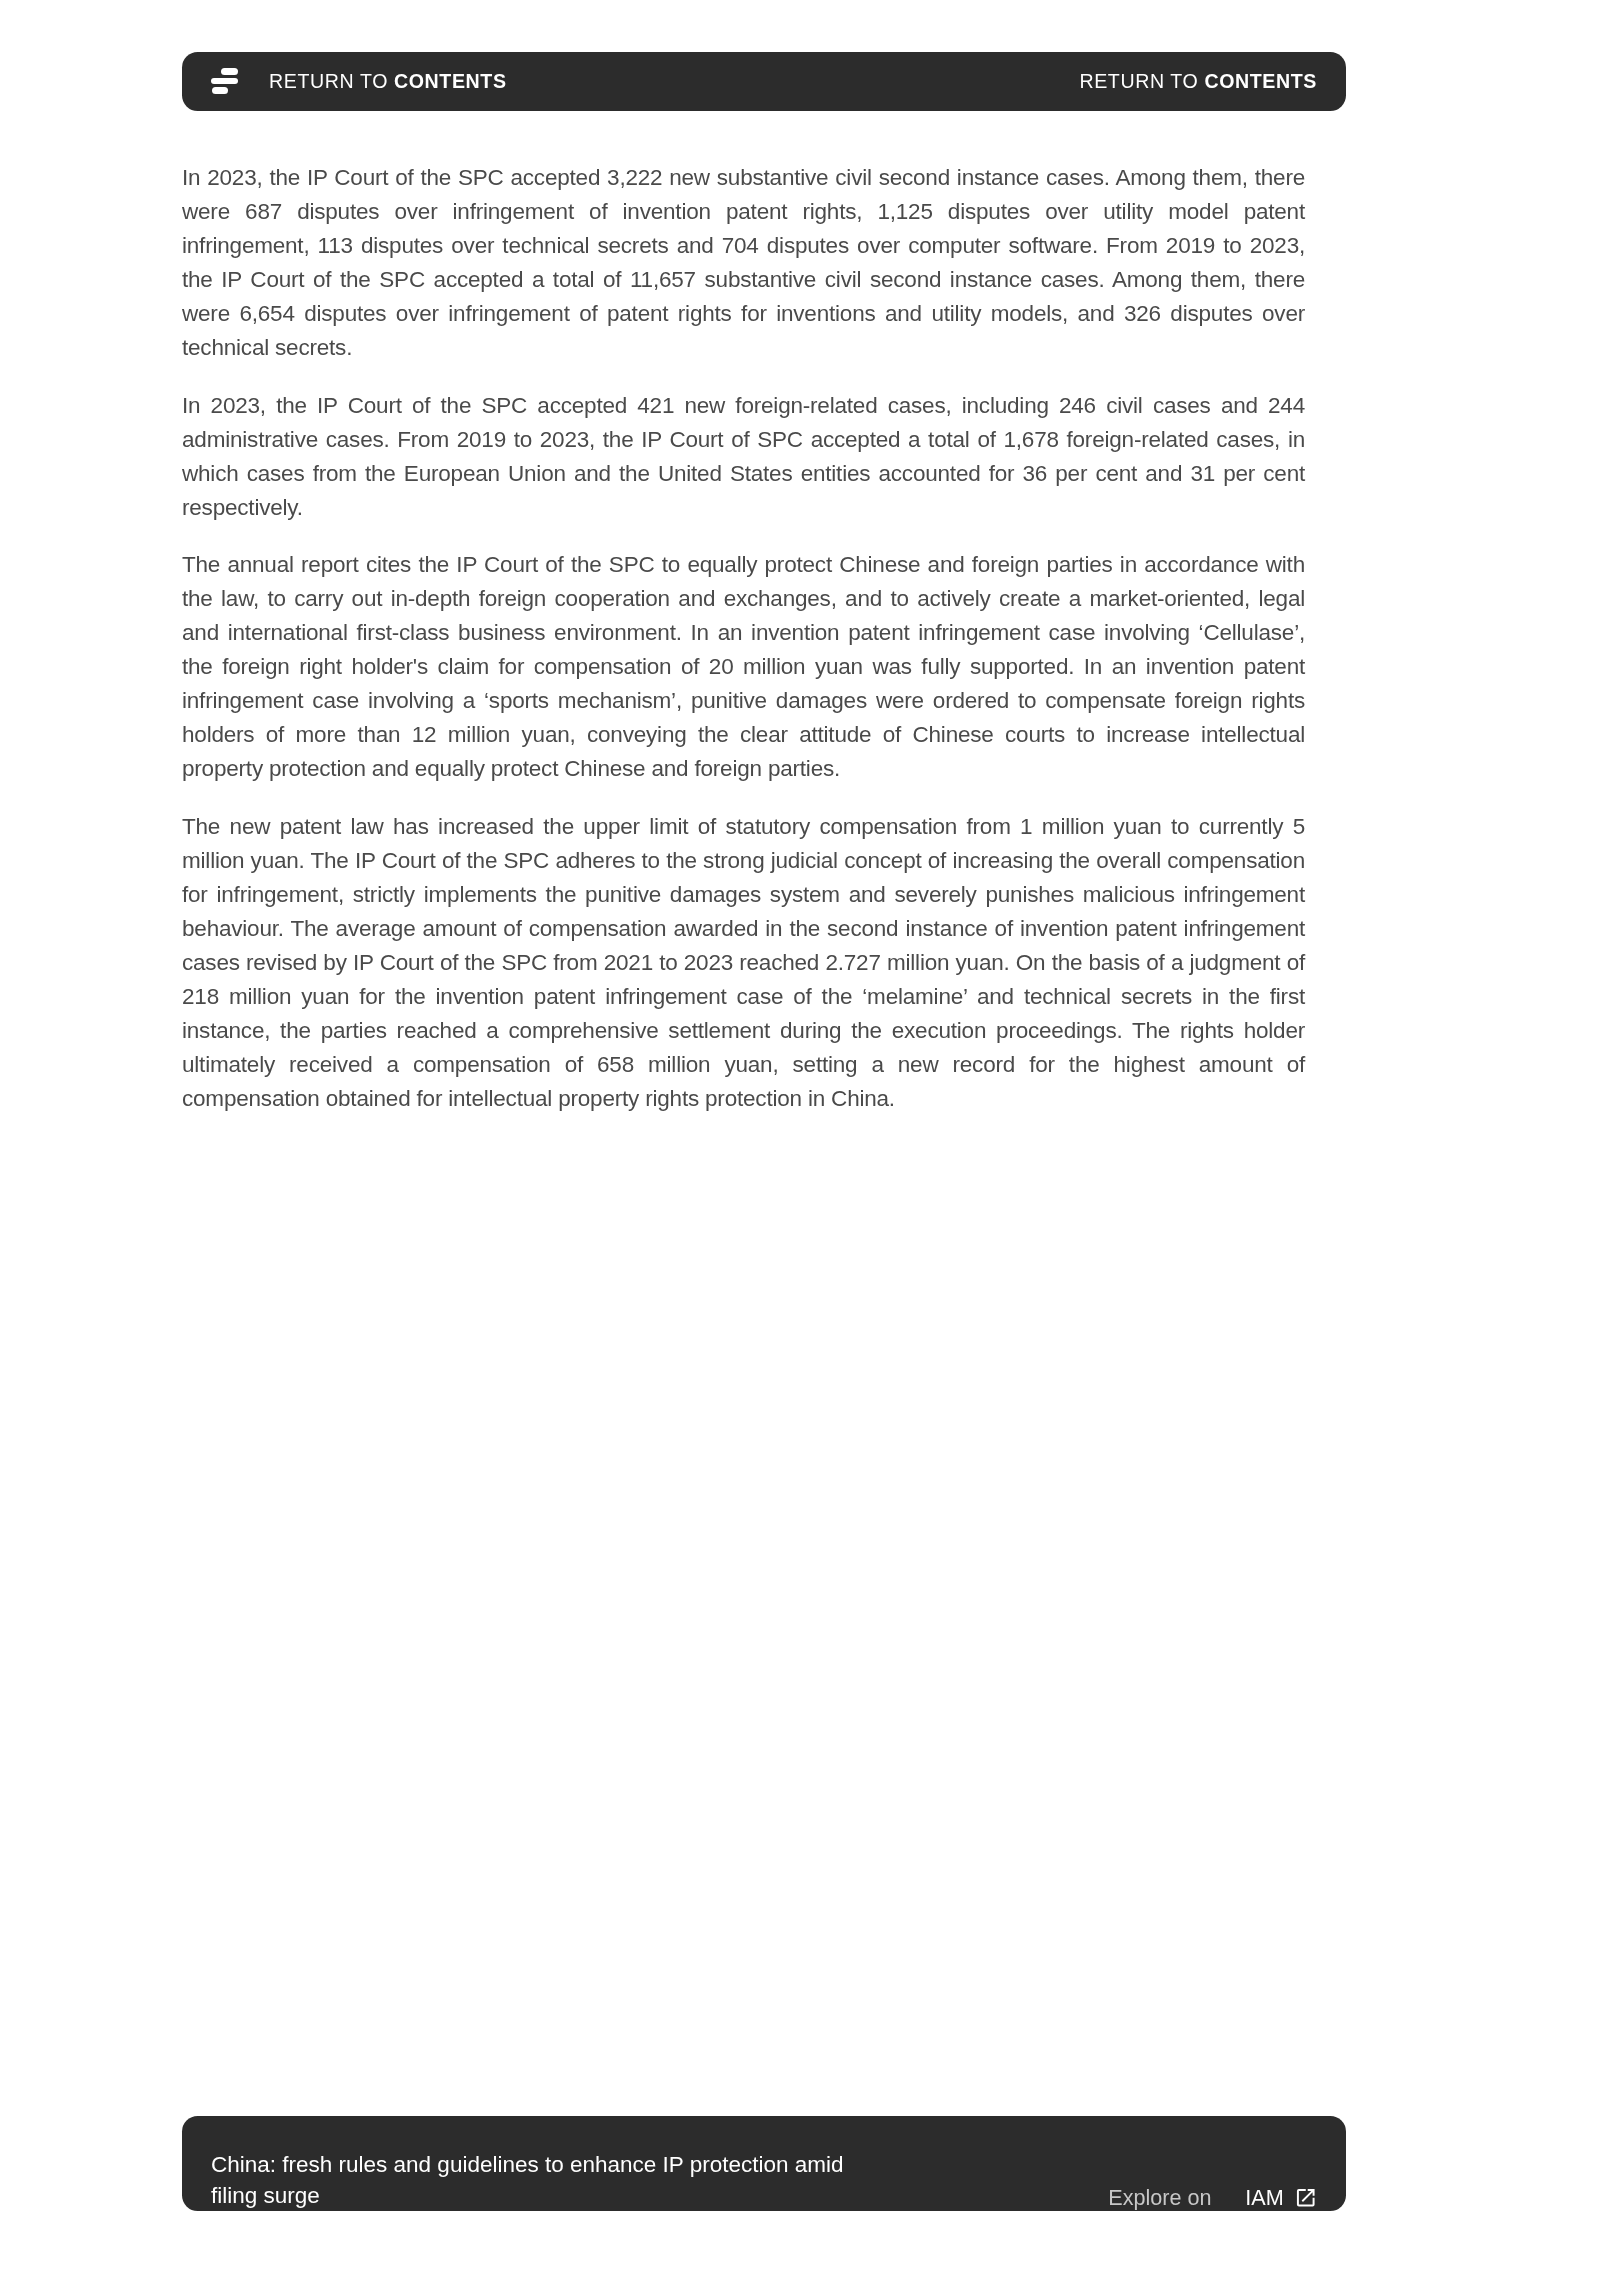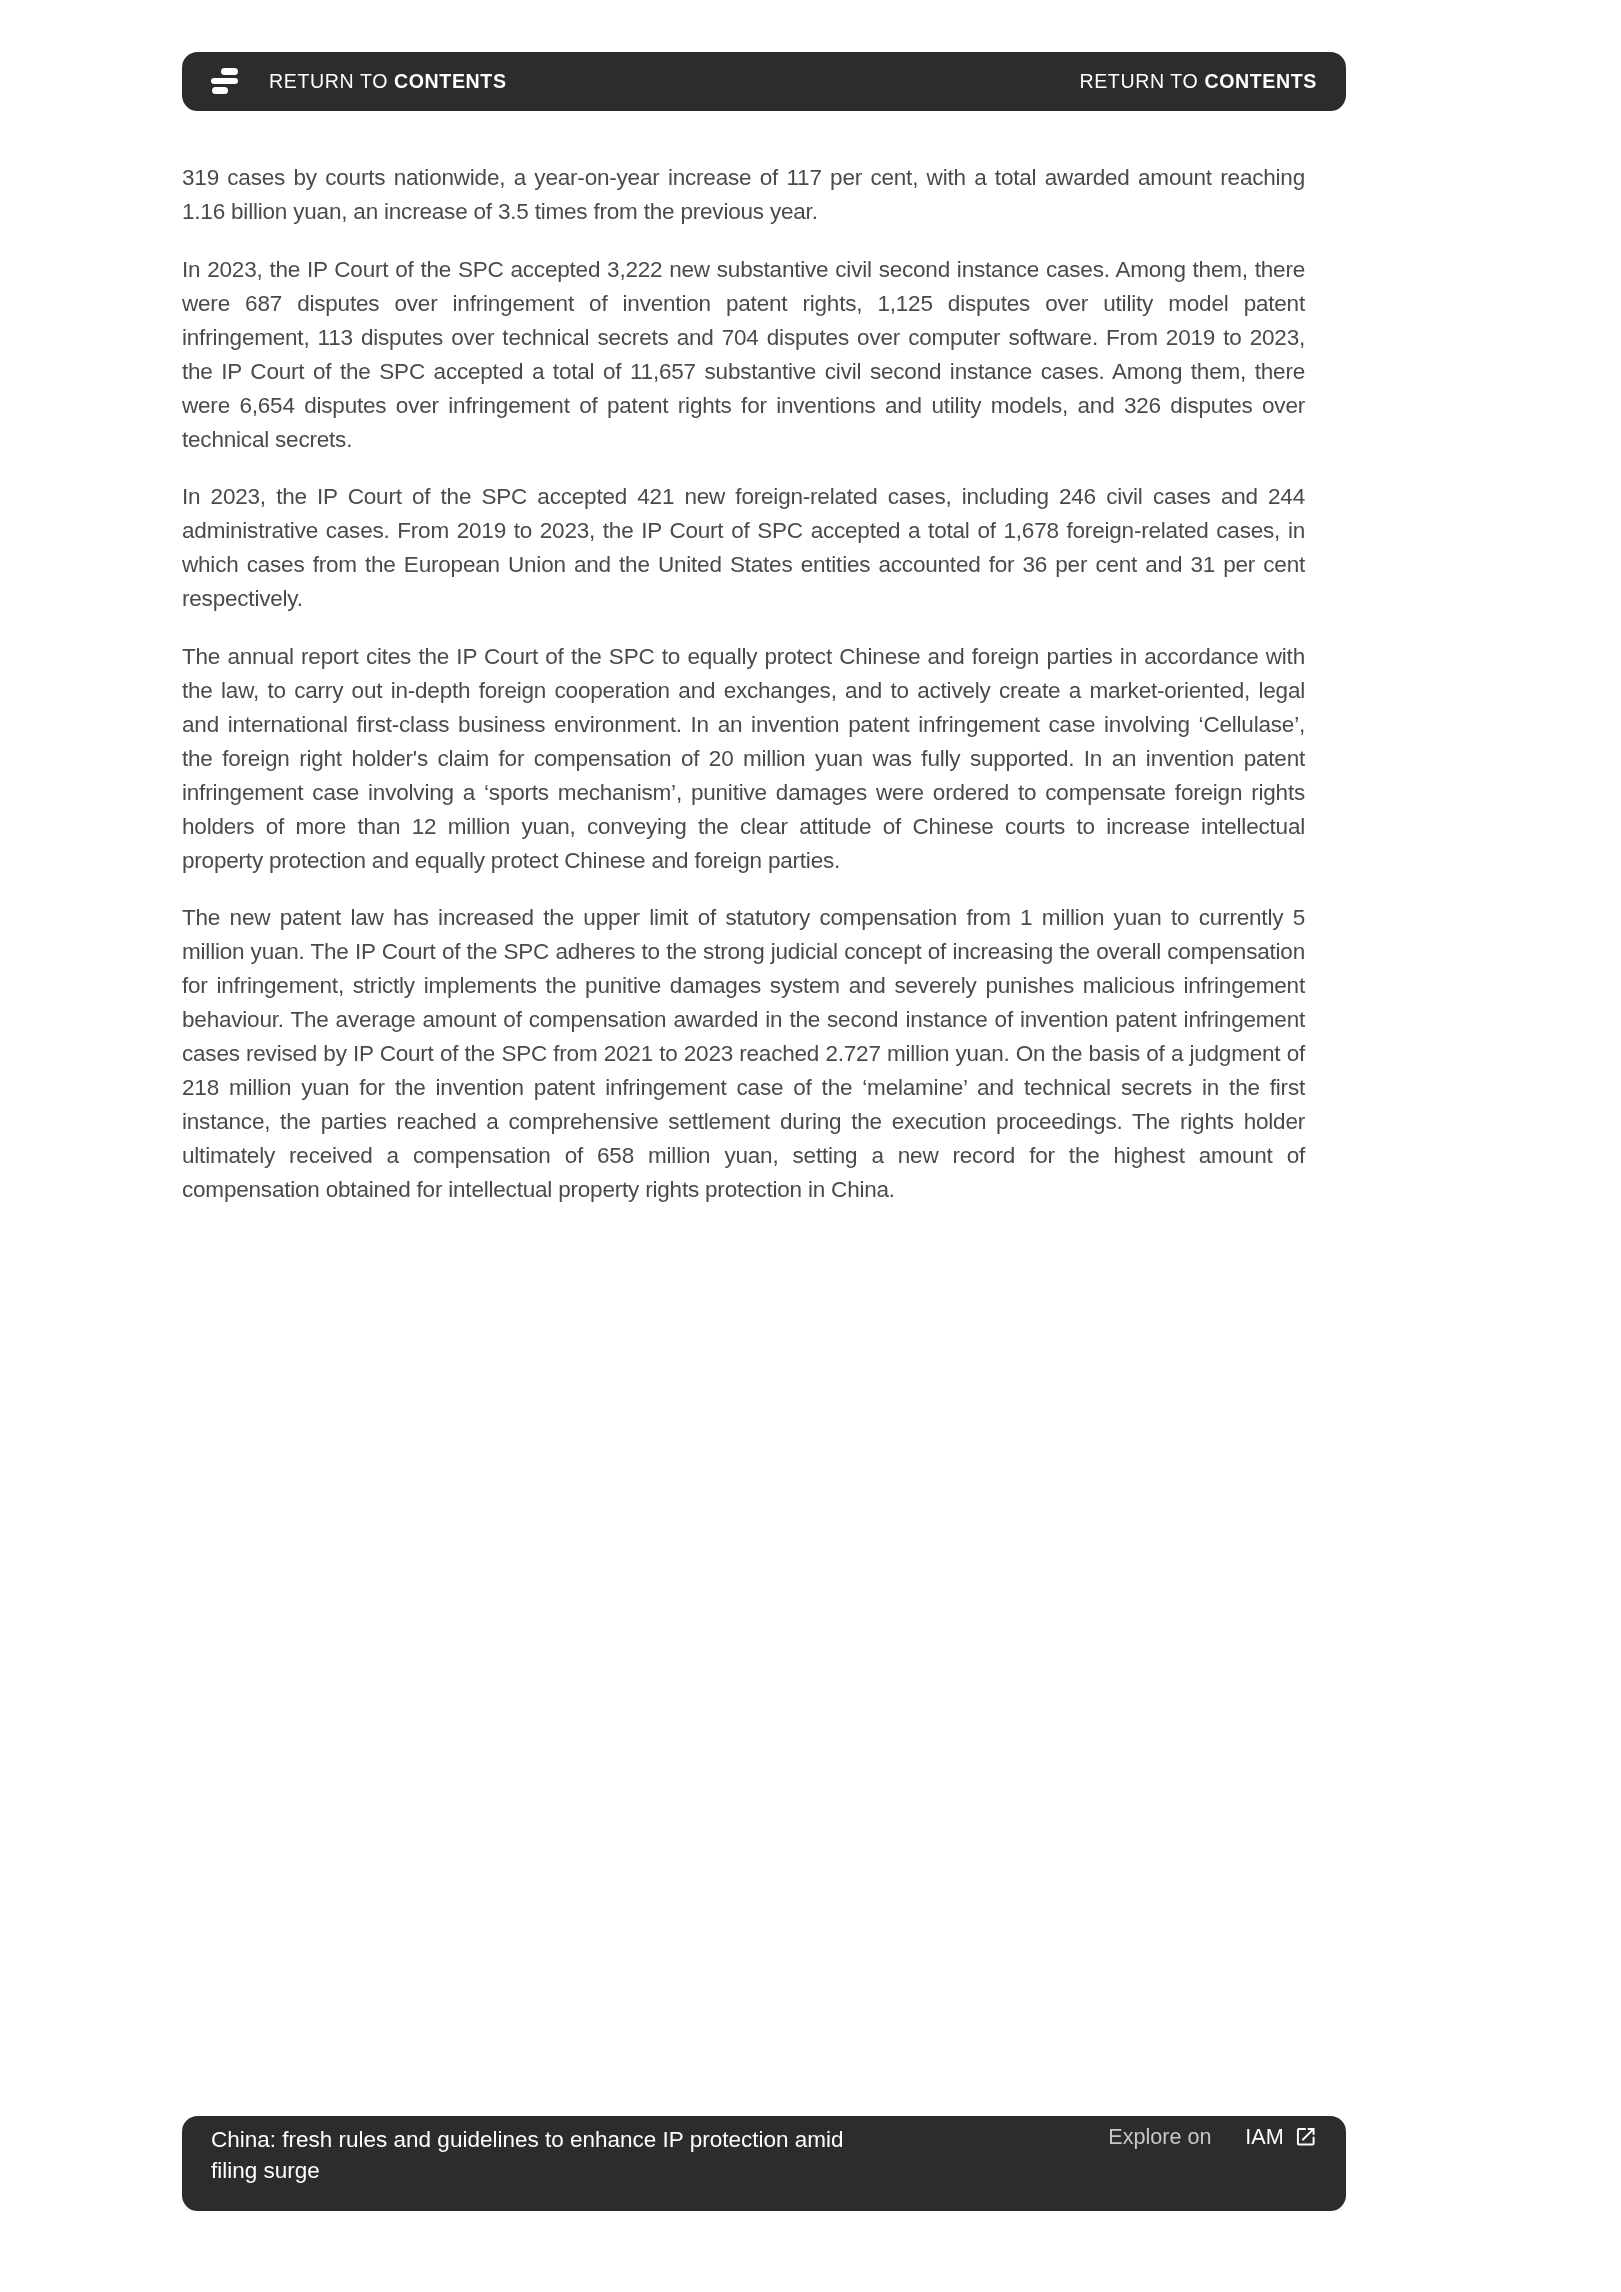--- a/index.html
+++ b/index.html
@@ -80,23 +80,23 @@
   
   .footer-bar {
     position: absolute;
     left: 182px;
     top: 2116px;
     width: 1164px;
     height: 95px;
     background: #2c2c2c;
     border-radius: 15.7px;
     display: flex;
-    align-items: flex-start;
+    align-items: flex-end;
     justify-content: space-between;
-    padding: 8px 29px;
+    padding: 0 29px;
   }
   .footer-title {
     color: #ffffff;
     font-size: 22.5px;
     line-height: 31px;
     max-width: 647px;
     font-weight: 400;
   }
   .explore-link {
     display: flex;
@@ -123,21 +123,20 @@
           <i></i>
       </span>
       <span><span>RETURN TO </span><span class="bold">CONTENTS</span></span>
     </div>
     <div class="nav-link">
       <span><span>RETURN TO </span><span class="bold">CONTENTS</span></span>
     </div>
   </div>
 
   <div class="article">
-    <p>319 cases by courts nationwide, a year-on-year increase of 117 per cent, with a total awarded amount reaching 1.16 billion yuan, an increase of 3.5 times from the previous year.</p>
     <p>In 2023, the IP Court of the SPC accepted 3,222 new substantive civil second instance cases. Among them, there were 687 disputes over infringement of invention patent rights, 1,125 disputes over utility model patent infringement, 113 disputes over technical secrets and 704 disputes over computer software. From 2019 to 2023, the IP Court of the SPC accepted a total of 11,657 substantive civil second instance cases. Among them, there were 6,654 disputes over infringement of patent rights for inventions and utility models, and 326 disputes over technical secrets.</p>
     <p>In 2023, the IP Court of the SPC accepted 421 new foreign-related cases, including 246 civil cases and 244 administrative cases. From 2019 to 2023, the IP Court of SPC accepted a total of 1,678 foreign-related cases, in which cases from the European Union and the United States entities accounted for 36 per cent and 31 per cent respectively.</p>
     <p>The annual report cites the IP Court of the SPC to equally protect Chinese and foreign parties in accordance with the law, to carry out in-depth foreign cooperation and exchanges, and to actively create a market-oriented, legal and international first-class business environment. In an invention patent infringement case involving ‘Cellulase’, the foreign right holder's claim for compensation of 20 million yuan was fully supported. In an invention patent infringement case involving a ‘sports mechanism’, punitive damages were ordered to compensate foreign rights holders of more than 12 million yuan, conveying the clear attitude of Chinese courts to increase intellectual property protection and equally protect Chinese and foreign parties.</p>
     <p>The new patent law has increased the upper limit of statutory compensation from 1 million yuan to currently 5 million yuan. The IP Court of the SPC adheres to the strong judicial concept of increasing the overall compensation for infringement, strictly implements the punitive damages system and severely punishes malicious infringement behaviour. The average amount of compensation awarded in the second instance of invention patent infringement cases revised by IP Court of the SPC from 2021 to 2023 reached 2.727 million yuan. On the basis of a judgment of 218 million yuan for the invention patent infringement case of the ‘melamine’ and technical secrets in the first instance, the parties reached a comprehensive settlement during the execution proceedings. The rights holder ultimately received a compensation of 658 million yuan, setting a new record for the highest amount of compensation obtained for intellectual property rights protection in China.</p>
   </div>
 
   <div class="footer-bar">
     <div class="footer-title">China: fresh rules and guidelines to enhance IP protection amid filing surge</div>
     <div class="explore-link">
       <span class="muted">Explore on </span>

